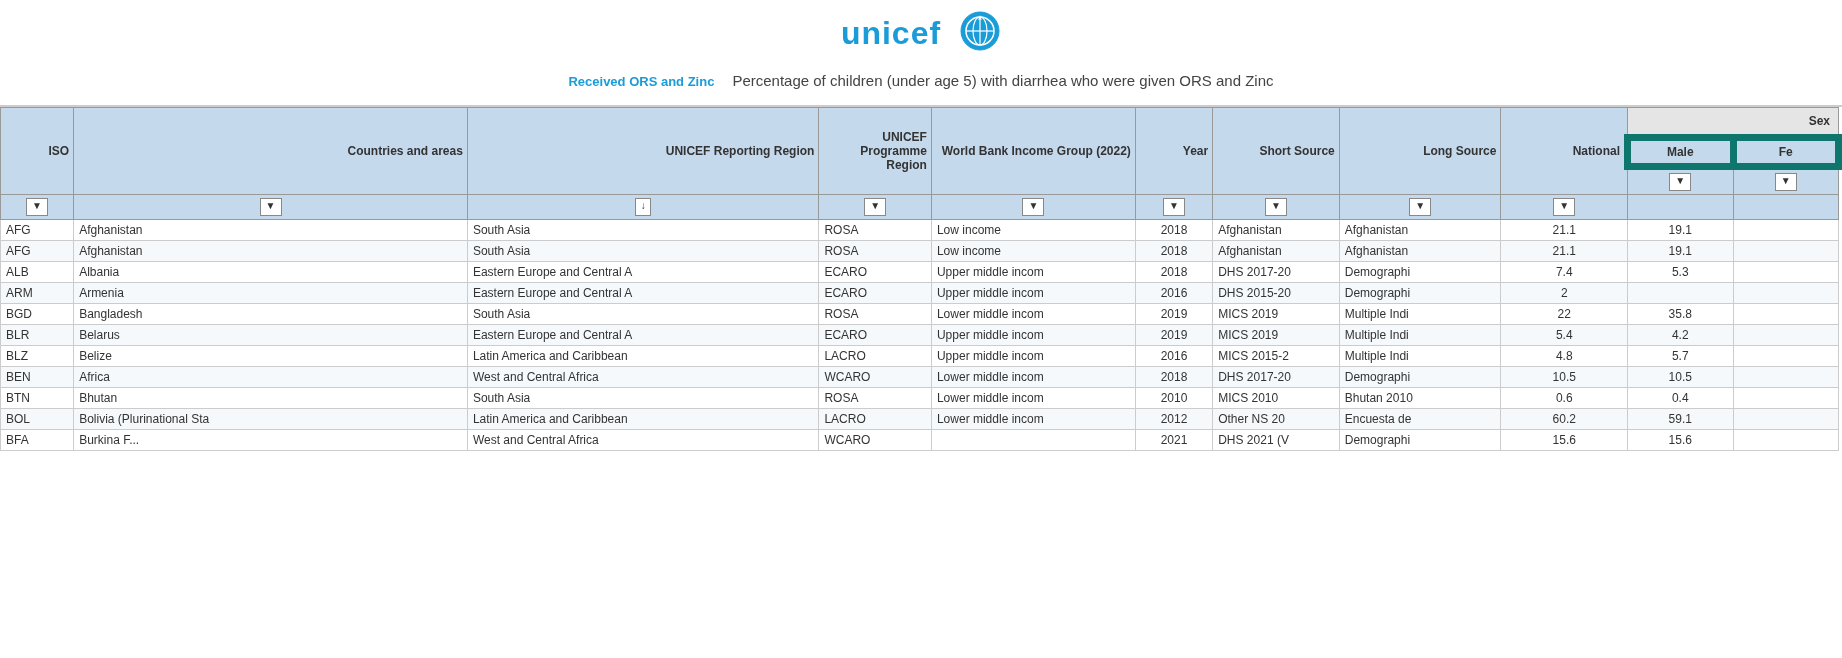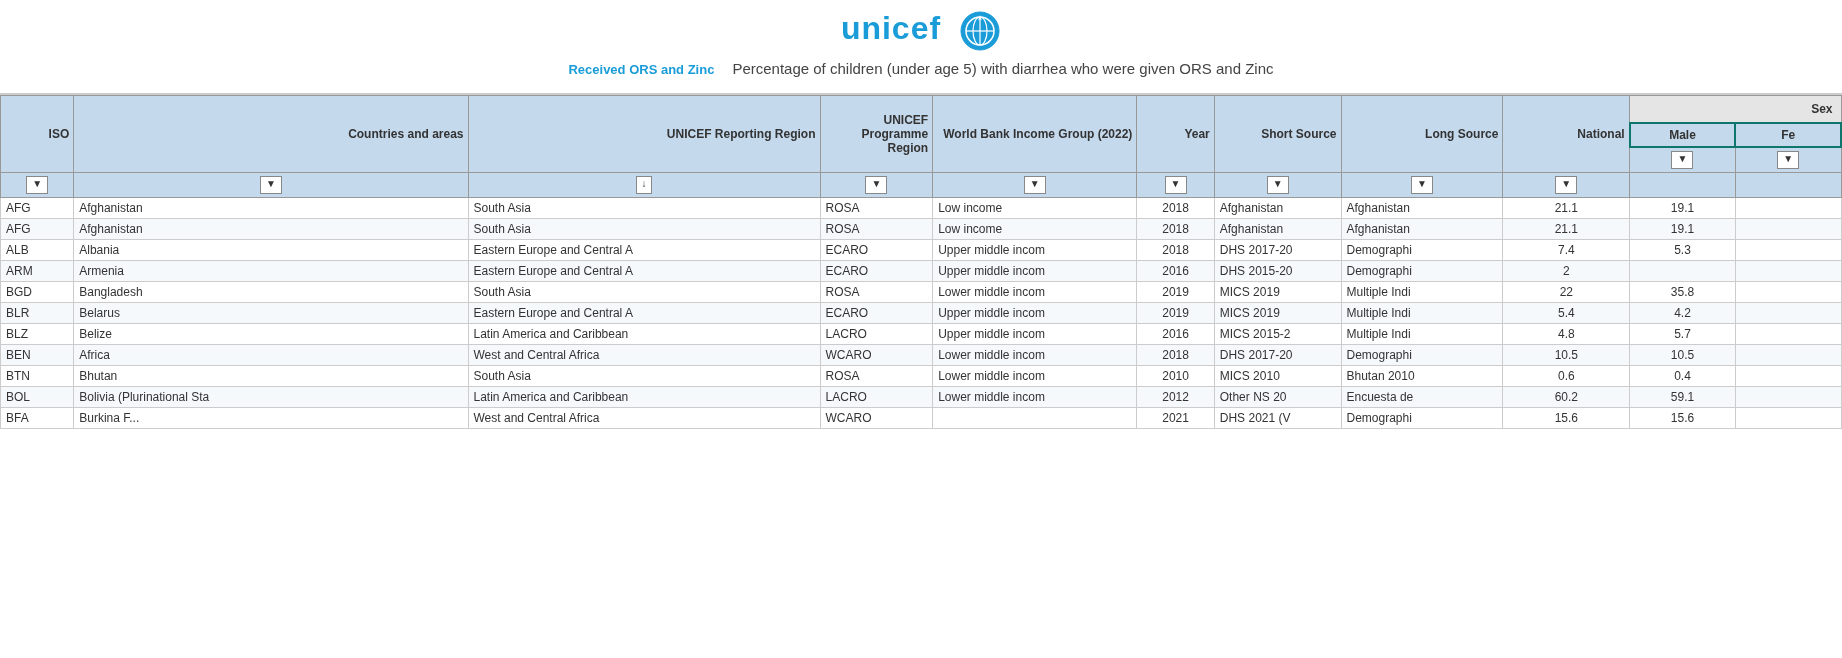--- a/index.html
+++ b/index.html
@@ -10,39 +10,39 @@
       color: #333;
       width: 1842px;
       overflow-x: hidden;
     }
     .header-section {
       text-align: center;
       padding: 10px 0 8px 0;
     }
     .unicef-logo {
       display: inline-flex;
-      align-items: flex-start;
+      align-items: flex-end;
       gap: 18px;
     }
     .unicef-text {
       font-size: 32px;
       font-weight: bold;
       color: #1a9cd8;
       letter-spacing: 1px;
     }
     .unicef-emblem {
       width: 42px;
       height: 42px;
     }
     .subtitle-row {
       display: flex;
       align-items: baseline;
       justify-content: center;
       gap: 18px;
-      margin-top: 8px;
+      margin-top: 20px;
     }
     .subtitle-bold {
       font-weight: bold;
       font-size: 13px;
       color: #1a9cd8;
     }
     .subtitle-desc {
       font-size: 15px;
       color: #444;
     }
@@ -86,21 +86,21 @@
       border: 1px solid #888;
       font-size: 10px;
       padding: 1px 4px;
       cursor: pointer;
       width: 22px;
       height: 18px;
       text-align: center;
     }
     .sub-header-row th {
       background-color: #c5d9ed;
-      border: 2px solid #0f766e;
+      border: 7px solid #0f766e;
       text-align: center;
       font-weight: bold;
       font-size: 12px;
       padding: 4px 4px;
     }
     
     tbody tr td {
       border: 1px solid #ccc;
       padding: 3px 5px;
       font-size: 12px;

